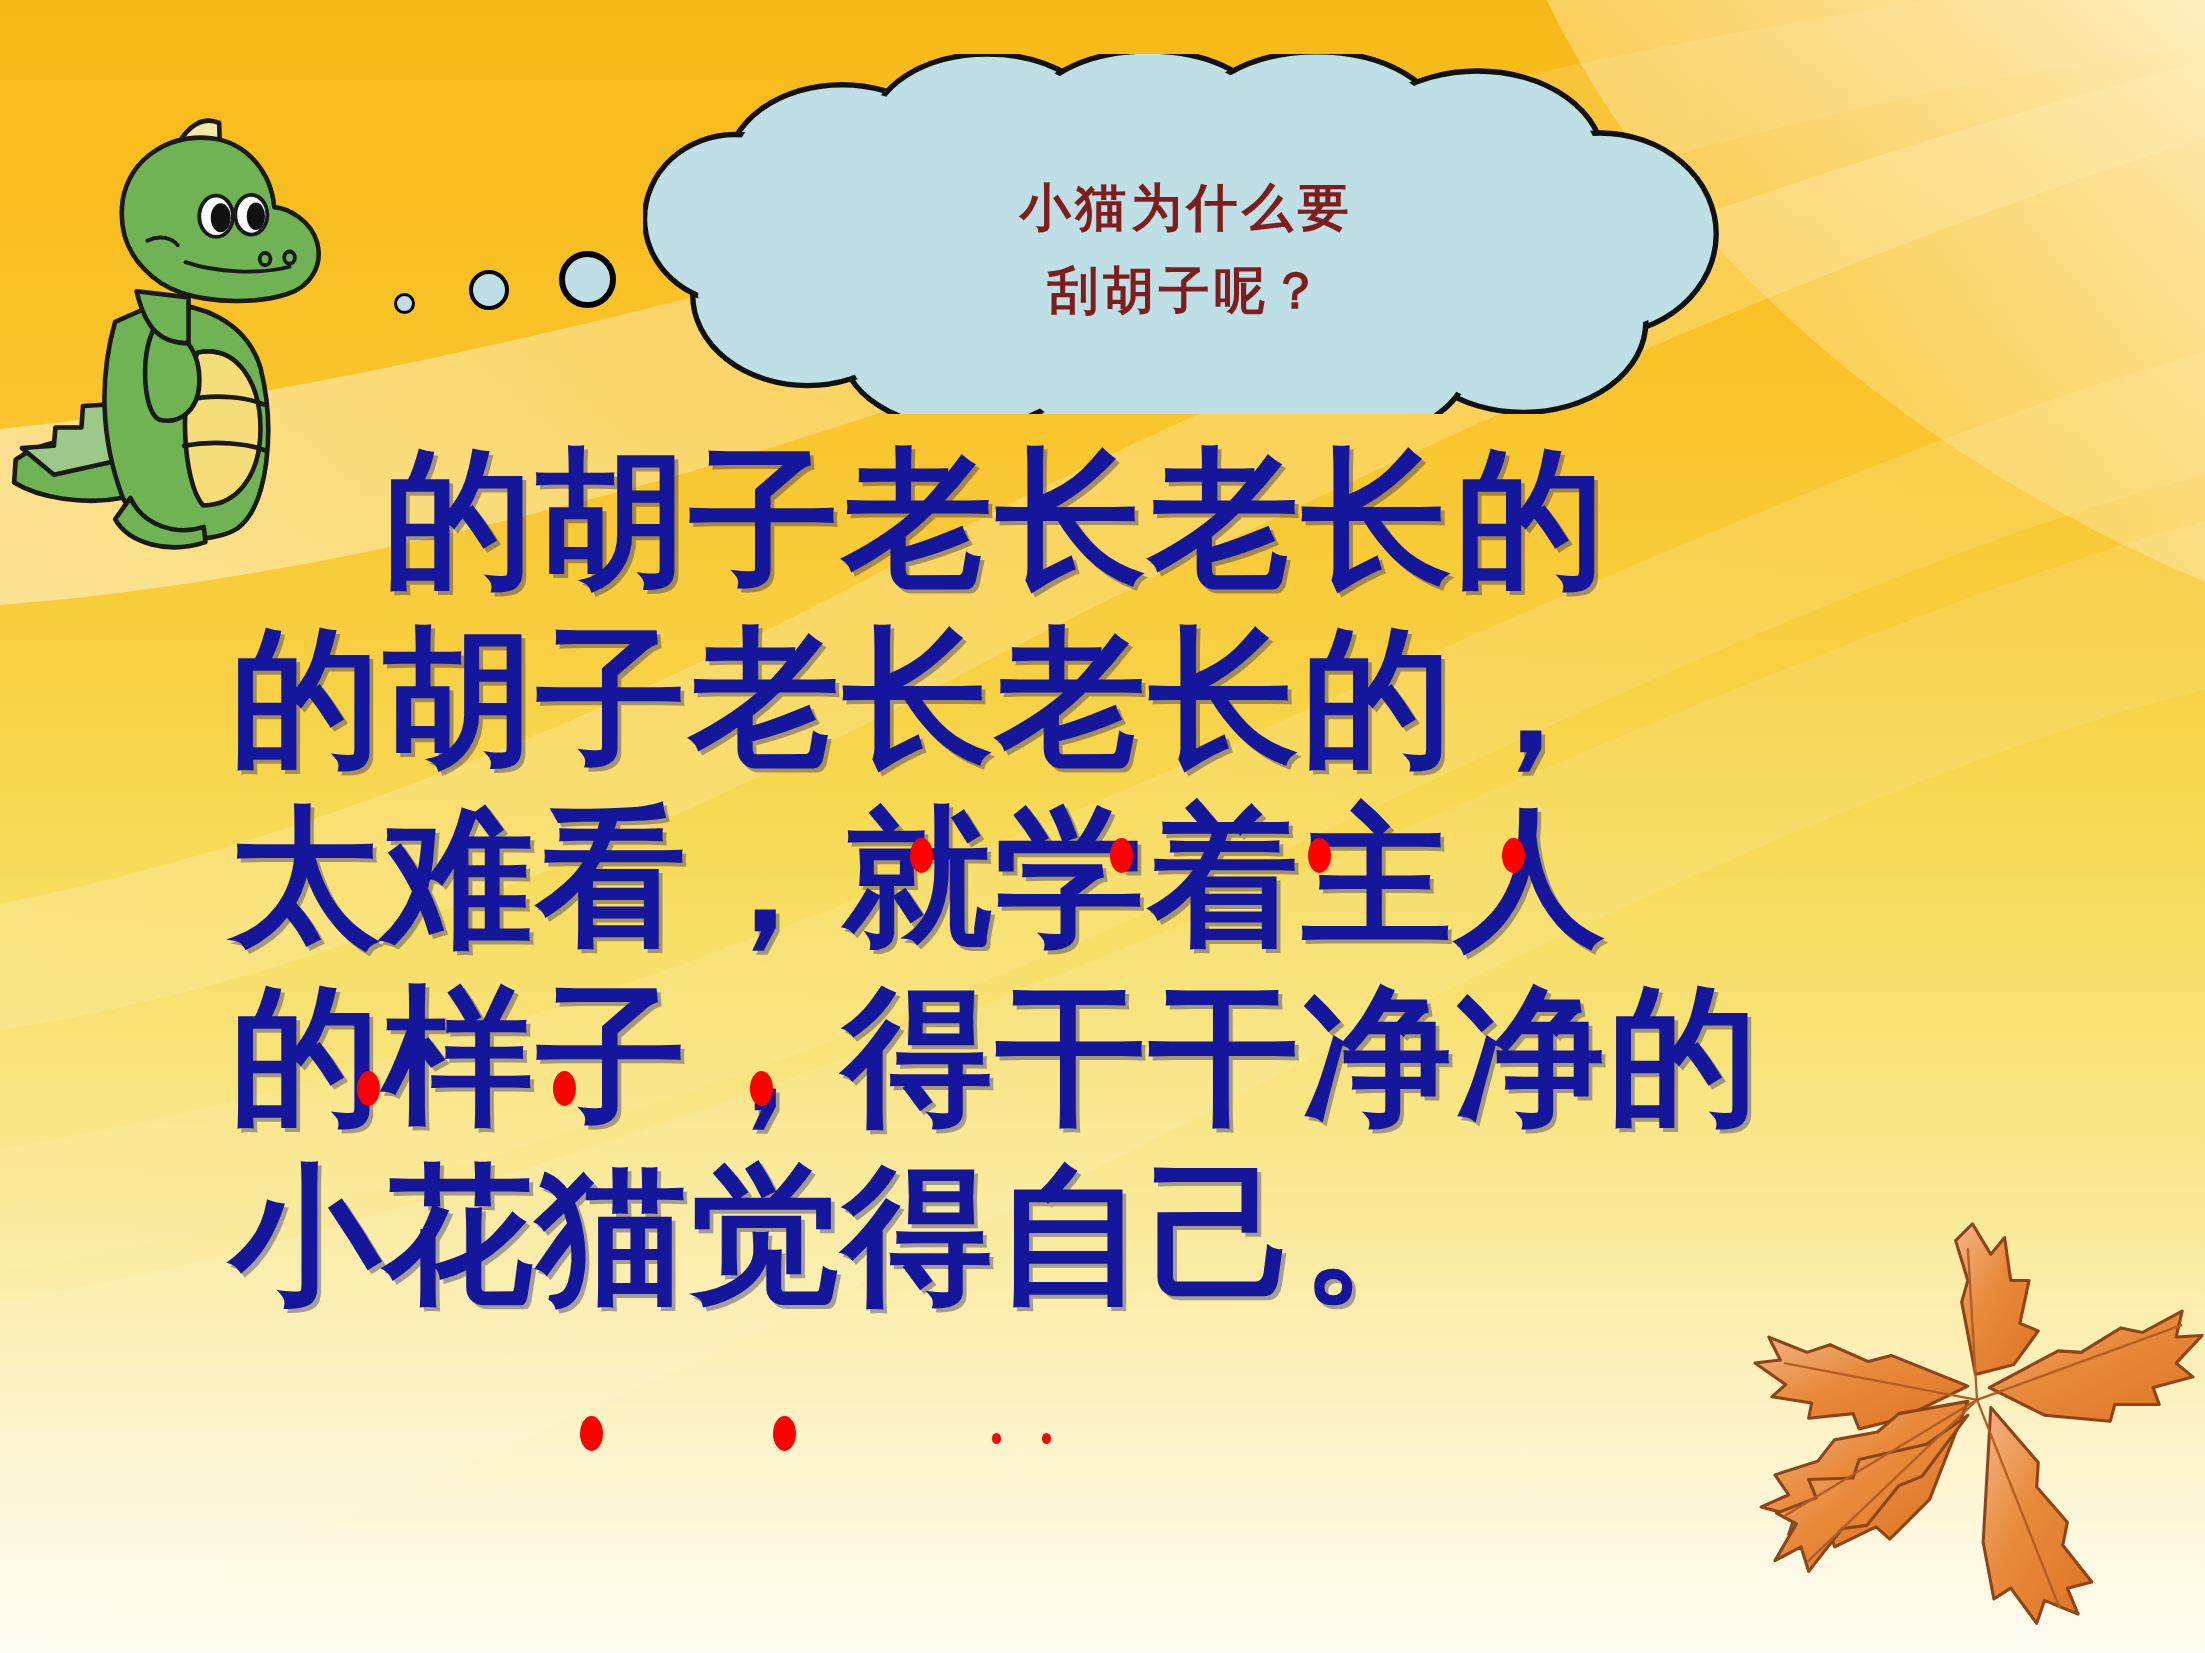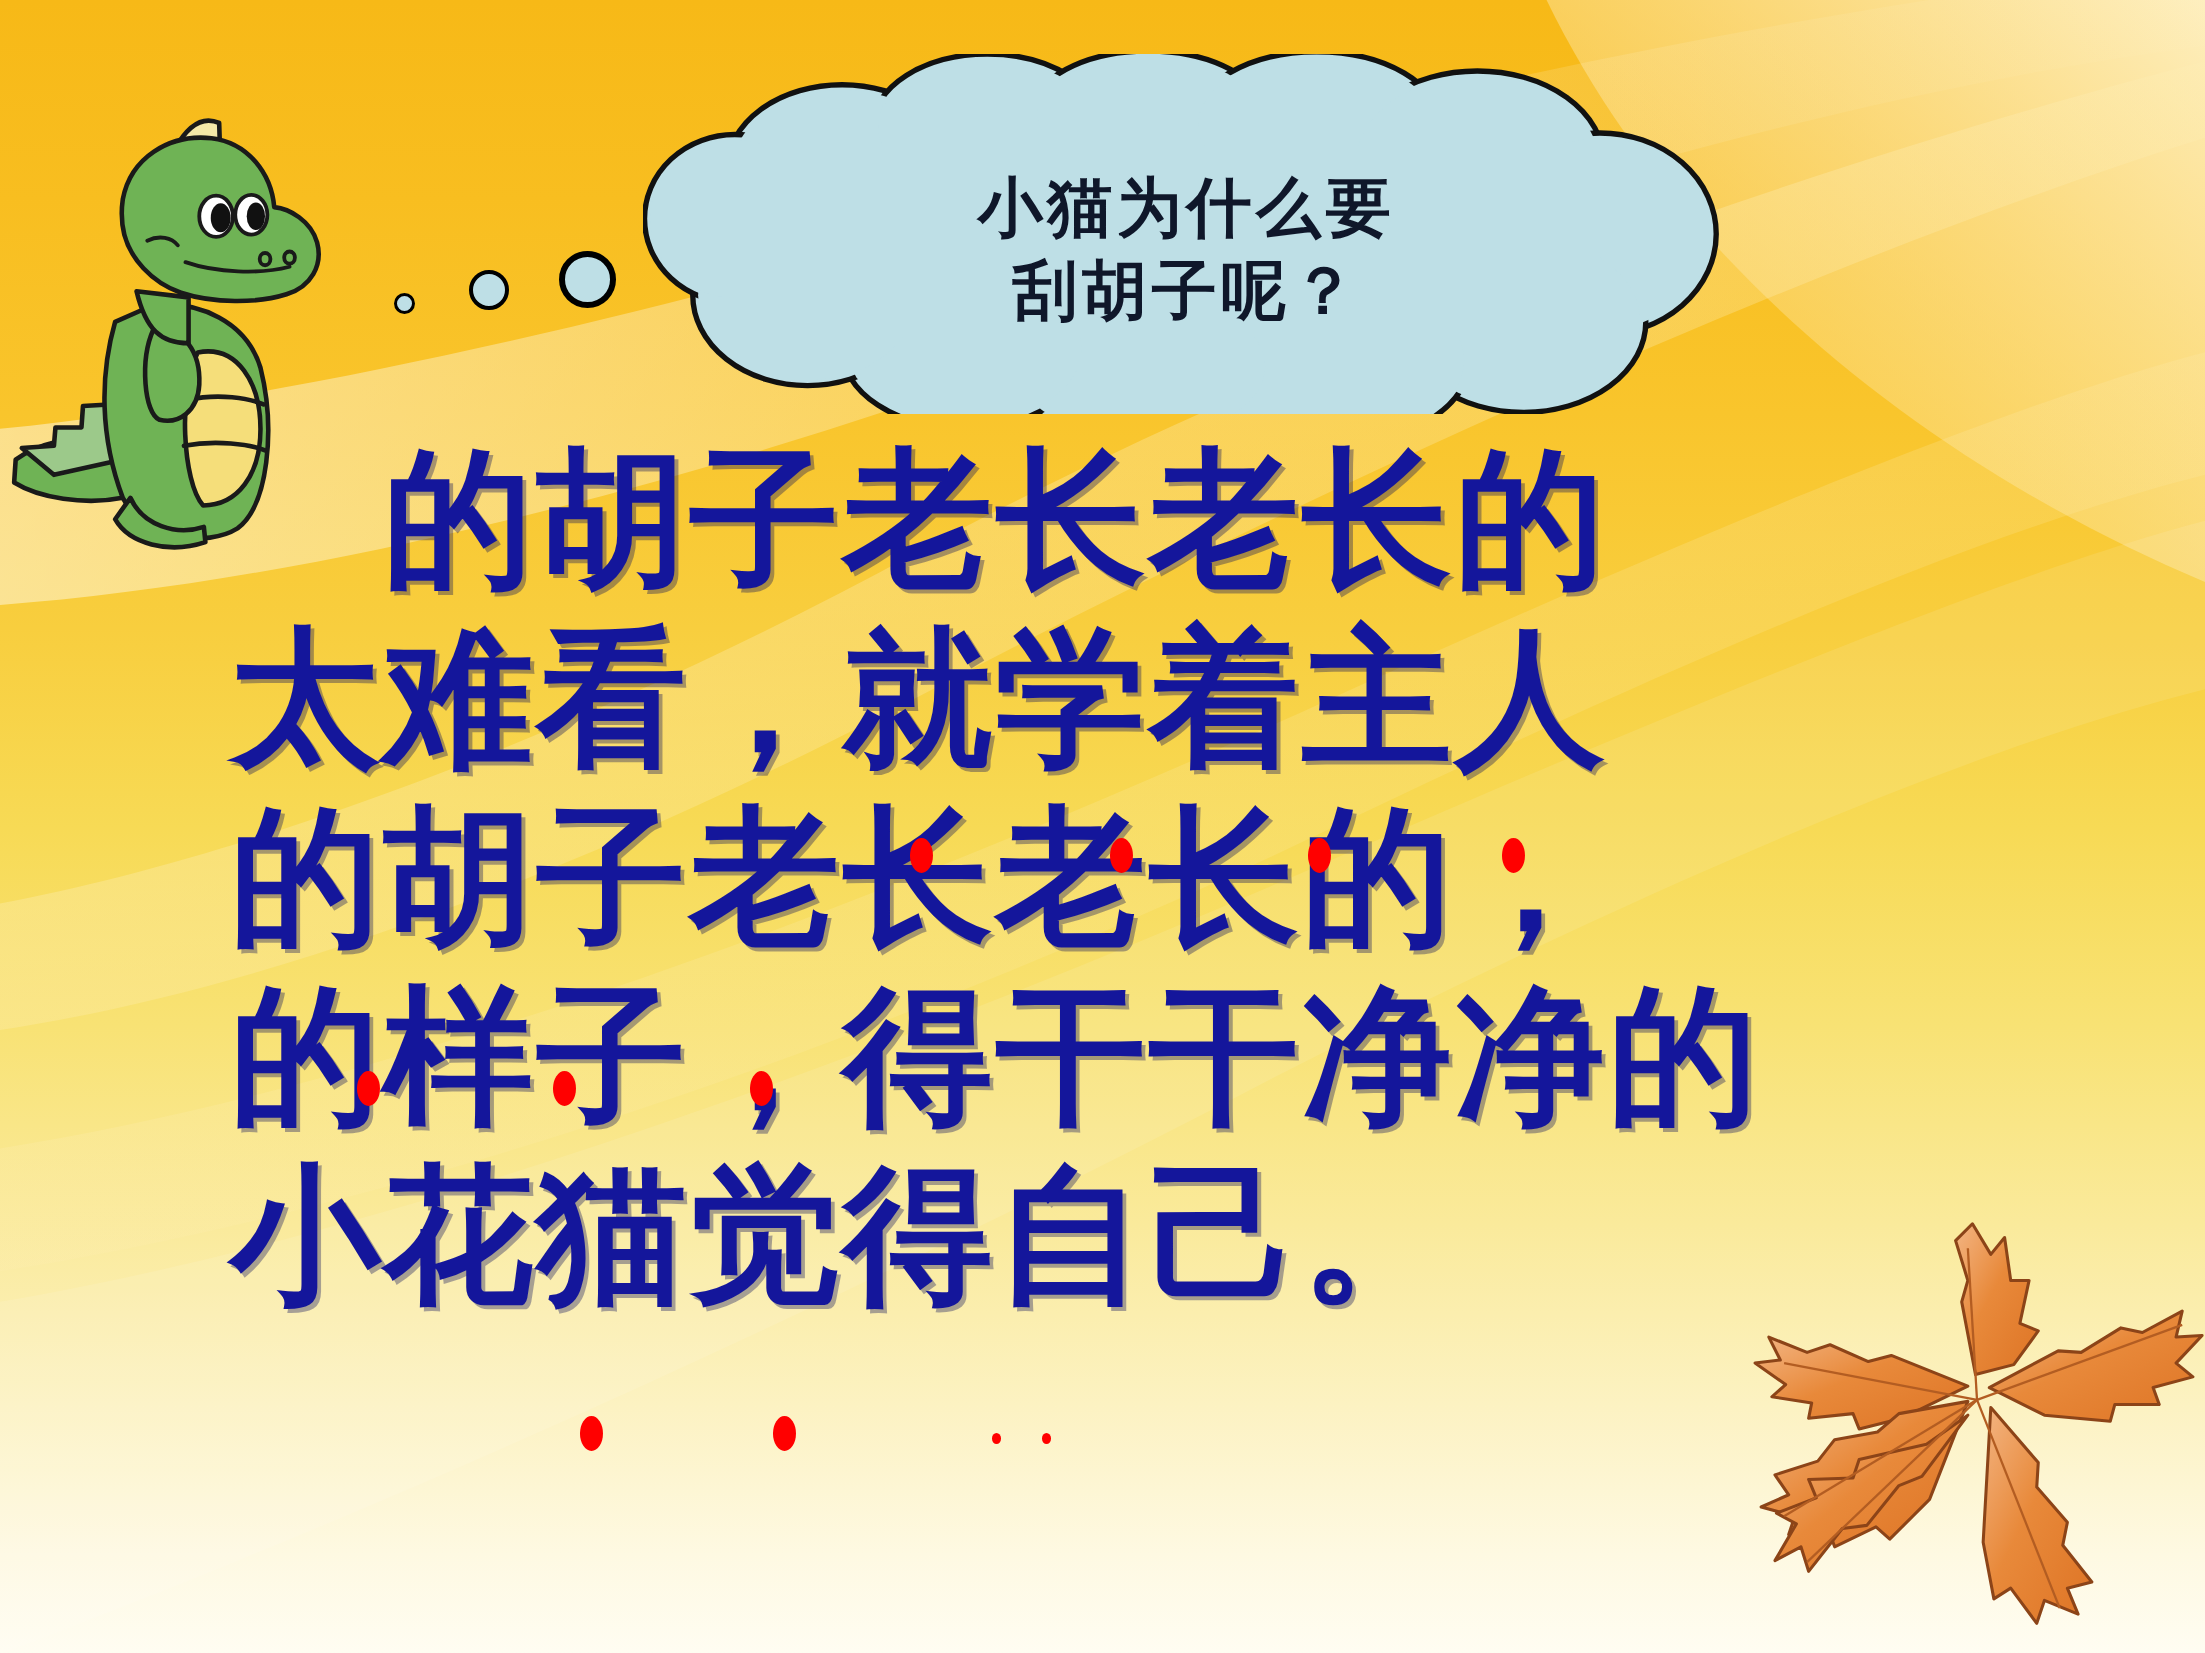--- a/index.html
+++ b/index.html
@@ -69,24 +69,24 @@
     width: 1087px;
     height: 360px;
   }
   .cloud svg { display:block; width:100%; height:100%; }
   .cloud-text {
     position: absolute;
     left: 643px;
     top: 83px;
     width: 1087px;
     text-align: center;
-    color: #0f172a;
+    color: #7f1d1d;
     font-family: "DejaVu Sans", sans-serif;
     font-weight: bold;
-    font-size: 65px;
+    font-size: 51px;
     line-height: 83px;
     letter-spacing: 4.6px;
     white-space: pre-line;
     z-index: 6;
   }
   .cloud-text .l2 { display:block; }
 
   
   .body-text {
     position: absolute;
@@ -242,22 +242,22 @@
     </svg>
   </div>
 
   <div class="cloud-text">
     <span>小猫为什么要</span>
     <span class="l2">刮胡子呢？</span>
   </div>
 
   <div class="body-text">
     <div class="bline indent">的胡子老长老长的</div>
+    <div class="bline">的胡子老长老长的，</div>
     <div class="bline">太难看，就学着主人</div>
-    <div class="bline">的胡子老长老长的，</div>
     <div class="bline">的样子，得干干净净的</div>
     <div class="bline">小花猫觉得自己。</div>
   </div>
 
   <div id="emphasis-layer">
       <div class="edot big" style="left: 910px; top: 838px; background: rgb(255, 0, 0);"></div>
       <div class="edot big" style="left: 1110px; top: 838px; background: rgb(255, 0, 0);"></div>
       <div class="edot big" style="left: 1308px; top: 838px; background: rgb(255, 0, 0);"></div>
       <div class="edot big" style="left: 1502px; top: 838px; background: rgb(255, 0, 0);"></div>
       <div class="edot big" style="left: 357px; top: 1071px; background: rgb(255, 0, 0);"></div>

